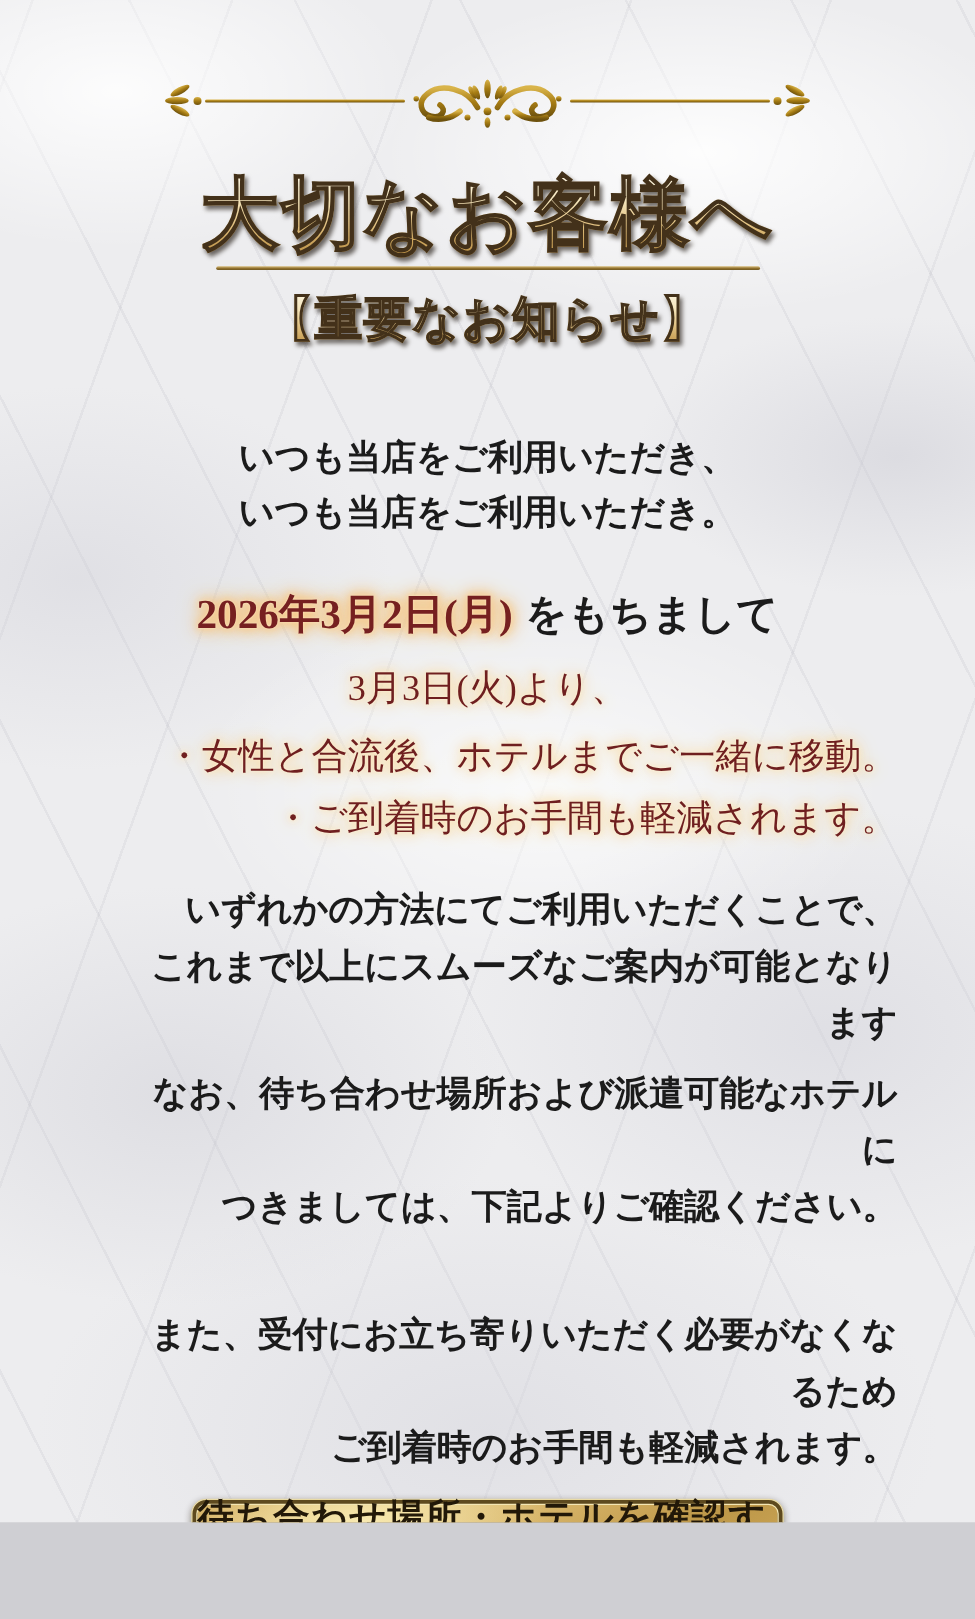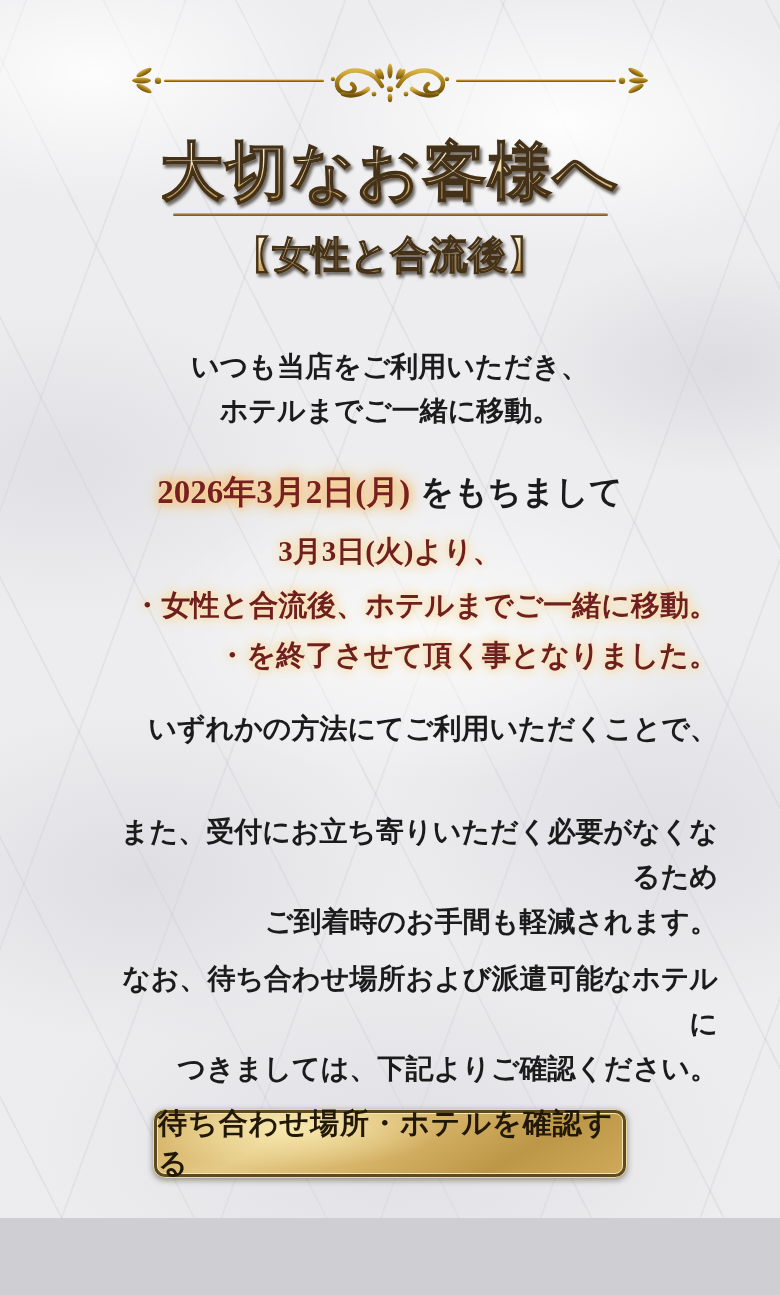--- a/index.html
+++ b/index.html
@@ -78,21 +78,21 @@
   }
   .notice-sp { display: inline-block; width: 10px; }
 
   .flow-heading {
     margin-top: 12px;
     font-size: 29px;
     line-height: 47px;
   }
   .glow-red {
     color: #6f1f1f;
-    font-weight: 700;
+    font-weight: 400;
     text-shadow:
       0 0 2px #fdf0d6, 0 0 5px #f9e2b4, 0 0 10px #f7d9a2, 0 0 15px #f6d79c;
   }
   .flow-bullets { margin-top: 5px; font-size: 29px; line-height: 50px; }
 
   .para { font-size: 28px; line-height: 45px; }
   .para-smooth    { margin-top: 26px; }
   .para-reception { margin-top: 58px; }
   .para-confirm   { margin-top: 12px; }
 
@@ -165,49 +165,50 @@
         <ellipse cx="251" cy="16" rx="2.3" ry="6" transform="rotate(-22 251 16)"></ellipse>
         <ellipse cx="269" cy="16" rx="2.3" ry="6" transform="rotate(22 269 16)"></ellipse>
         <circle cx="260" cy="31" r="3.1"></circle>
         <ellipse cx="260" cy="40" rx="2.3" ry="4.2"></ellipse>
       </g>
     </svg>
   </div>
 
   <h1 class="page-title gold-text">大切なお客様へ</h1>
   <div class="title-underline"></div>
-  <h2 class="page-subtitle gold-text">【女性と合流後】</h2>
+  <h2 class="page-subtitle gold-text">【重要なお知らせ】</h2>
 
   <div class="greeting copy center">
     <div>いつも当店をご利用いただき、</div>
-    <div>ホテルまでご一緒に移動。</div>
+    <div>いつも当店をご利用いただき。</div>
   </div>
 
   <div class="notice-block copy center">
     <div><span class="hl-date">2026年3月2日(月)</span><span class="notice-sp"></span><span>をもちまして</span></div>
   </div>
 
   <div class="flow-heading glow-red center">3月3日(火)より、</div>
   <div class="flow-bullets glow-red left-block">
     <div>・女性と合流後、ホテルまでご一緒に移動。</div>
-    <div>・を終了させて頂く事となりました。</div>
+    <div>・ご到着時のお手間も軽減されます。</div>
   </div>
 
   <div class="para para-smooth copy left-block">
     <div>いずれかの方法にてご利用いただくことで、</div>
+    <div>これまで以上にスムーズなご案内が可能となります</div>
+  </div>
+
+  <div class="para para-confirm copy left-block">
+    <div>なお、待ち合わせ場所および派遣可能なホテルに</div>
+    <div>つきましては、下記よりご確認ください。</div>
   </div>
 
   <div class="para para-reception copy left-block">
     <div>また、受付にお立ち寄りいただく必要がなくなるため</div>
     <div>ご到着時のお手間も軽減されます。</div>
-  </div>
-
-  <div class="para para-confirm copy left-block">
-    <div>なお、待ち合わせ場所および派遣可能なホテルに</div>
-    <div>つきましては、下記よりご確認ください。</div>
   </div>
 
   <div class="cta-wrap">
     <div class="cta-outer">
       <div class="cta-inner">
         <span class="cta-label">待ち合わせ場所・ホテルを確認する</span>
       </div>
     </div>
   </div>
 

